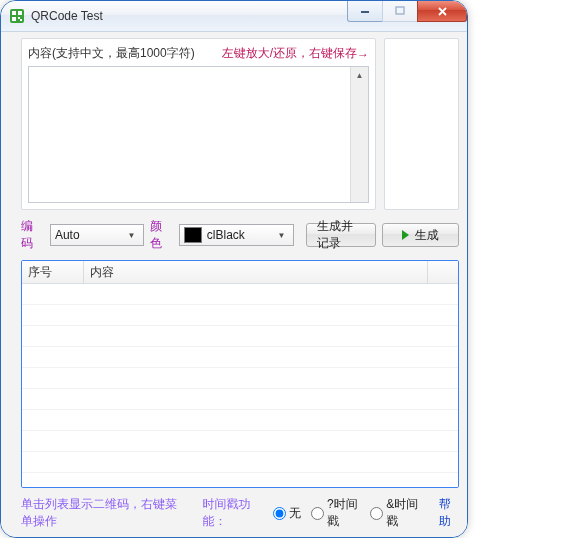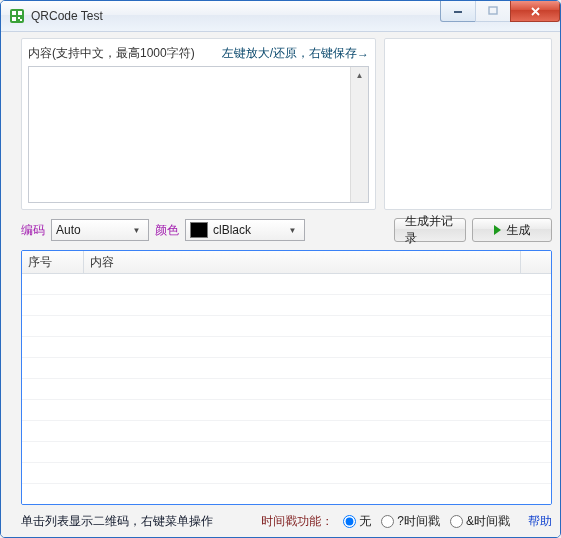--- a/index.html
+++ b/index.html
@@ -1,32 +1,32 @@
 <!DOCTYPE html>
 <html><head>
 <meta charset="utf-8">
 <style>
   html,body{margin:0;padding:0;font-family:"Microsoft YaHei","Segoe UI",Tahoma,sans-serif;font-size:12px;color:#222;background:#fff}
-  .window{width:561px;height:538px;border:1px solid #2a6bbf;border-radius:5px;box-sizing:border-box;background:#fff;overflow:hidden;box-shadow:0 0 8px rgba(0,0,0,0.2)}
+  .window{width:468px;height:538px;border:1px solid #2a6bbf;border-radius:16px;box-sizing:border-box;background:#fff;overflow:hidden;box-shadow:0 0 8px rgba(0,0,0,0.2)}
   .titlebar{height:30px;background:linear-gradient(#fdfdfe,#eef2f8 45%,#e3eaf4 46%,#eef4fb);display:flex;align-items:center;border-bottom:1px solid #c9d4e4;position:relative}
   .titlebar .app-icon{width:16px;height:16px;margin:0 6px 0 8px;display:inline-block}
   .title-text{font-size:12px;color:#333}
   .win-controls{position:absolute;right:0;top:0;display:flex;height:20px}
   .win-btn{width:34px;height:20px;border:1px solid #8aa6c8;border-top:none;margin-left:-1px;background:linear-gradient(#f4f8fd,#dde8f4);display:flex;align-items:center;justify-content:center;font-family:Arial;font-size:11px;color:#405a7a}
   .win-btn.min{border-bottom-left-radius:3px}
   .win-btn.close{width:48px;background:linear-gradient(#f08f7f,#d9533d 45%,#c9412c 46%,#e46a55);color:#fff;border-color:#a93d2c;border-bottom-right-radius:3px}
   .win-btn.max{color:#9fb4cd;background:linear-gradient(#f6f8fb,#ecf1f7);border-color:#c5d3e5}
   .win-btn svg{display:block}
 
   .client{padding:6px 8px 8px 20px;box-sizing:border-box;height:calc(100% - 30px);display:flex;flex-direction:column;background:#f3f3f3}
   .row-top{display:flex;gap:8px}
   .content-panel{width:355px;border:1px solid #d8dde3;background:#fff;padding:6px;box-sizing:border-box;height:172px;display:flex;flex-direction:column;border-radius:2px}
   .content-header{display:flex;justify-content:space-between;align-items:center;margin-bottom:4px}
   .content-label{color:#333}
-  .hint-link{color:#0c4a6e}
+  .hint-link{color:#be185d}
   .textarea-wrap{flex:1;border:1px solid #c7ccd4;background:#fff;position:relative}
   .textarea{width:100%;height:100%;border:none;resize:none;outline:none;box-sizing:border-box;padding:2px;font-family:inherit;font-size:12px}
   .scroll-v{position:absolute;right:0;top:0;width:17px;height:100%;background:#f0f0f0;border-left:1px solid #dcdcdc}
   .scroll-arrow{height:17px;display:flex;align-items:center;justify-content:center;color:#606060;font-size:8px}
   .preview-panel{flex:1;border:1px solid #d8dde3;background:#fff;border-radius:2px}
 
   .row-controls{display:flex;align-items:center;gap:6px;margin-top:8px}
   .ctl-label{color:#a21caf}
   .combobox{height:22px;border:1px solid #abadb3;background:linear-gradient(#fff,#f0f0f0);display:flex;align-items:center;padding:0 4px;box-sizing:border-box;position:relative}
   .combobox .cb-value{flex:1}
@@ -43,22 +43,22 @@
   .table-wrap{flex:1;border:1px solid #3b82f6;background:#fff;margin-top:8px;display:flex;flex-direction:column;border-radius:2px;overflow:hidden}
   .thead{display:flex;height:22px;background:linear-gradient(#fdfdfd,#f1f1f1);border-bottom:1px solid #d8dde3}
   .th{border-right:1px solid #d8dde3;padding:3px 6px 0 6px;color:#333;box-sizing:border-box}
   .th-seq{width:62px}
   .th-content{flex:1}
   .th-last{width:30px;border-right:none}
   .tbody{flex:1;overflow:hidden;background:#fff}
   .trow{height:20px;border-bottom:1px solid #f1f2f4}
 
   .footer{display:flex;align-items:center;margin-top:8px;gap:10px}
-  .footer-hint{color:#0f172a}
-  .ts-label{color:#7f1d1d}
+  .footer-hint{color:#8b5cf6}
+  .ts-label{color:#8b5cf6}
   .radio{display:flex;align-items:center;gap:3px}
   .radio input{margin:0;width:13px;height:13px}
   .help-link{color:#1646d0;margin-left:8px}
 </style>
 </head>
 <body>
 
 <div class="window">
 
   <div class="titlebar">

